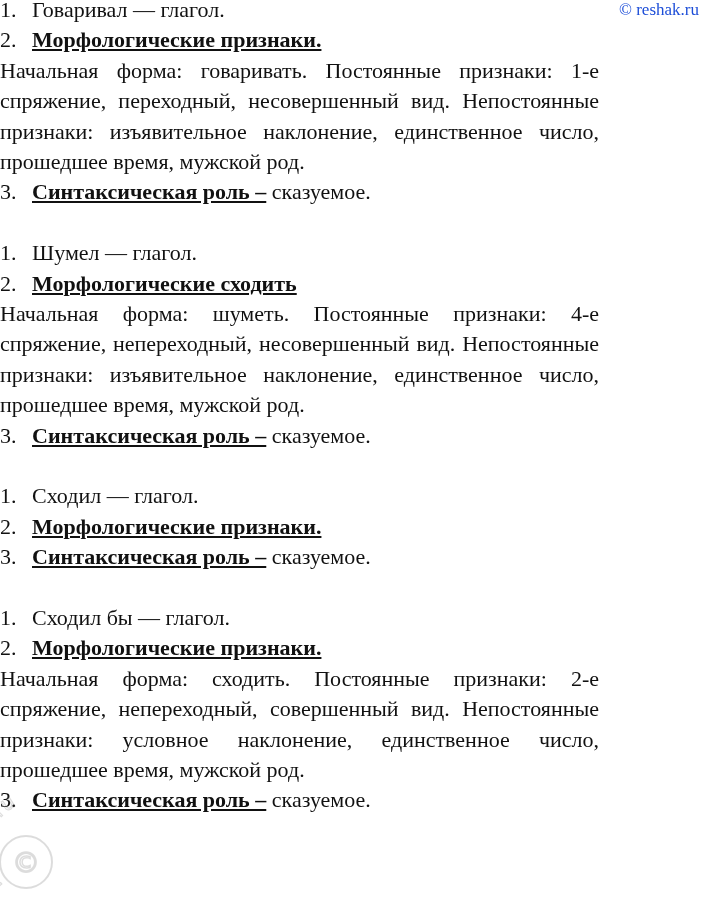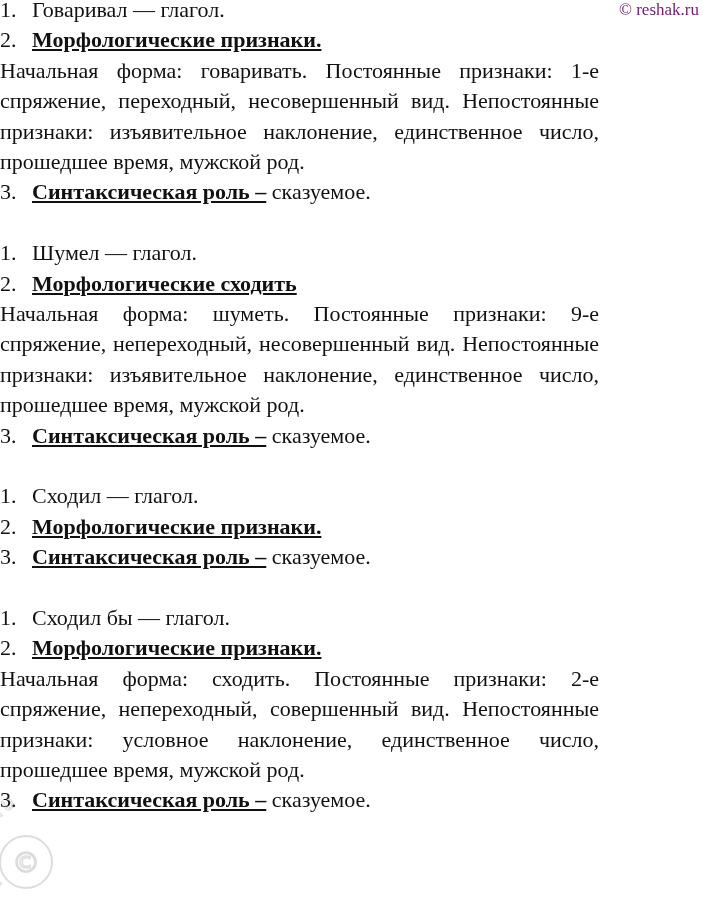--- a/index.html
+++ b/index.html
@@ -41,21 +41,21 @@
       line-height: 30.4px;
       margin: 0;
       width: 599px;
     }
     .block { margin-bottom: 30.4px; }
     .copyright {
       position: absolute;
       right: 4px;
       top: -1px;
       font-size: 17px;
-      color: #701a75;
+      color: #1d4ed8;
       line-height: 22px;
       margin-left: 16px;
     }
     .watermark {
       position: absolute;
       left: -22px;
       top: 790px;
       width: 120px;
       height: 120px;
       opacity: 0.22;
@@ -89,21 +89,21 @@
 
   <div class="block">
     <div class="line li">
       <span class="num">1.</span>
       <span>Шумел — глагол.</span>
     </div>
     <div class="line li">
       <span class="num">2.</span>
       <span class="bold">Морфологические сходить</span>
     </div>
-    <p class="para">Начальная форма: шуметь. Постоянные признаки: 9-е спряжение, непереходный, несовершенный вид. Непостоянные признаки: изъявительное наклонение, единственное число, прошедшее время, мужской род.</p>
+    <p class="para">Начальная форма: шуметь. Постоянные признаки: 4-е спряжение, непереходный, несовершенный вид. Непостоянные признаки: изъявительное наклонение, единственное число, прошедшее время, мужской род.</p>
     <div class="line li">
       <span class="num">3.</span>
       <span>
         <span class="bold">Синтаксическая роль –</span><span> сказуемое.</span>
       </span>
     </div>
   </div>
 
   <div class="block">
     <div class="line li">

